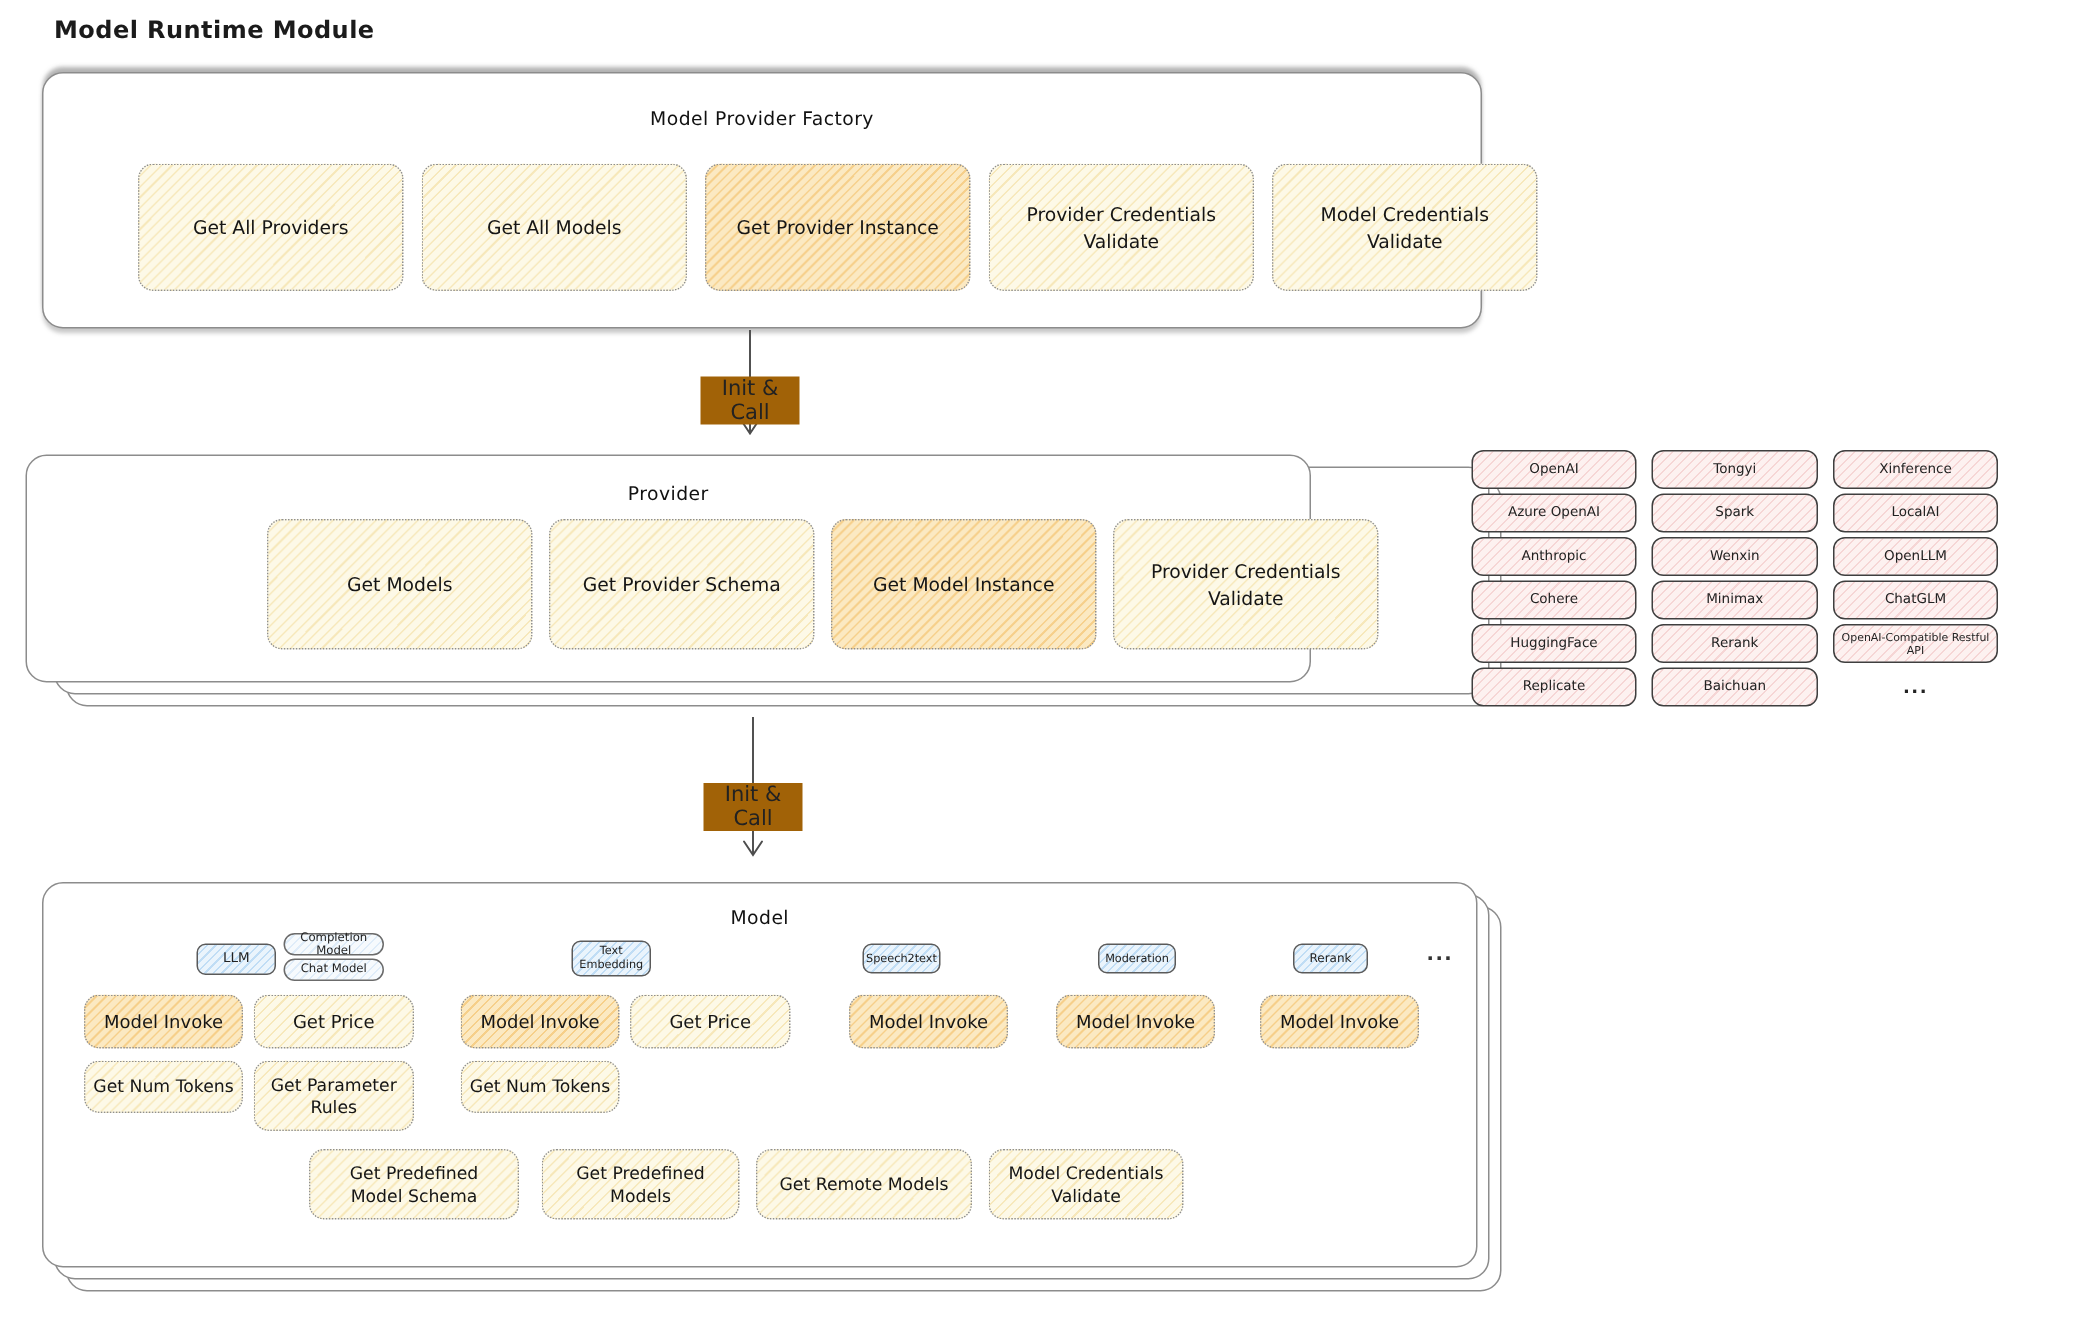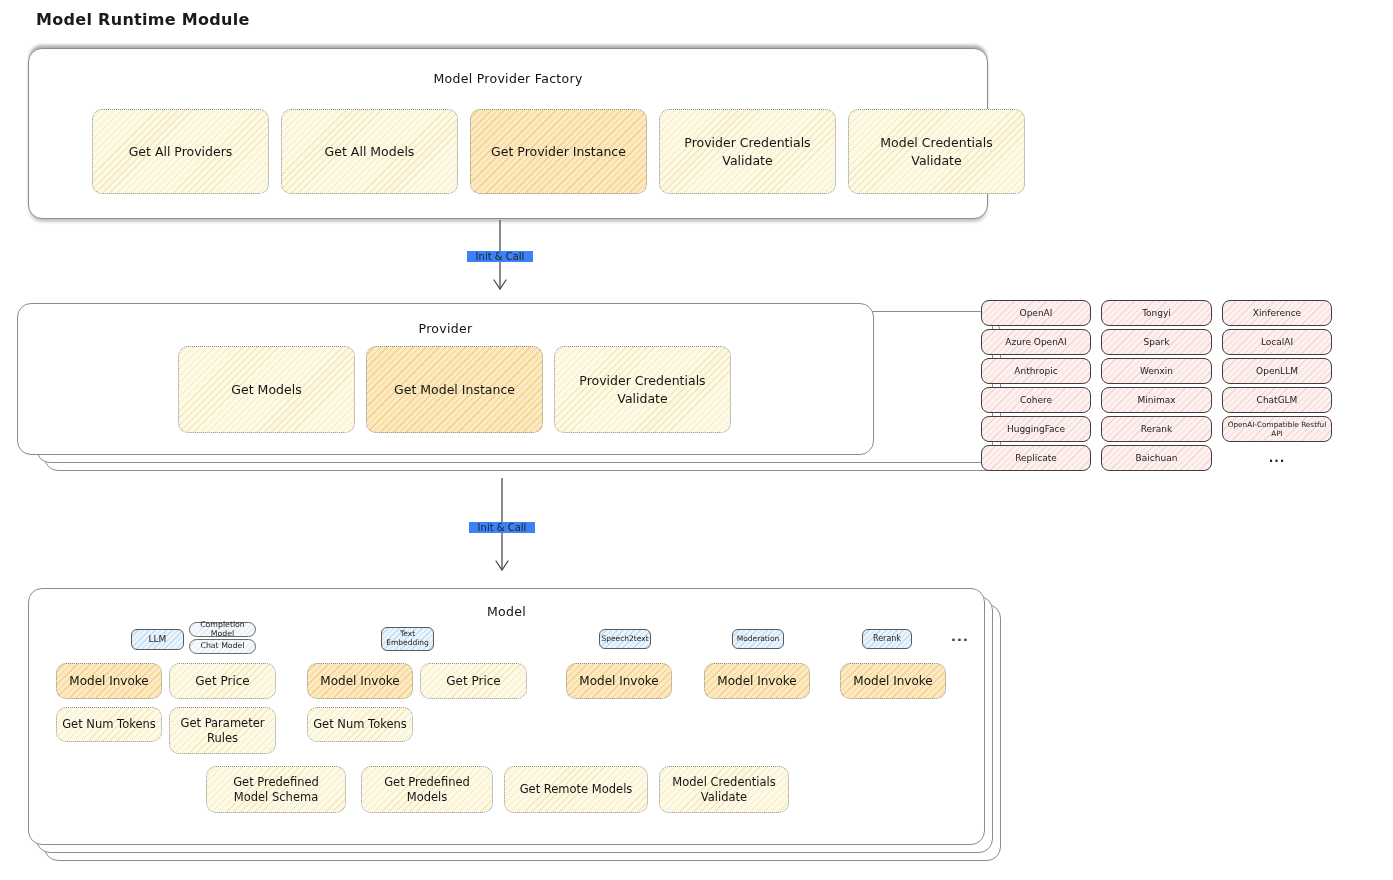--- a/index.html
+++ b/index.html
@@ -78,22 +78,22 @@
   }
   .tag.light {
     background-color: #f6fafd;
     background-image: repeating-linear-gradient(135deg, rgba(170,205,240,.3) 0 1px, transparent 1px 4px);
     border: 1.1px solid #6b6b6b; border-radius: 8px;
   }
   .ellipsis { position: absolute; font-size: 13px; font-weight: bold; letter-spacing: 1px; color: #333; }
 
   
   .arrow-label {
-    position: absolute; text-align: center; font-size: 10px; color: #222;
-    background: #3b82f6; padding: 0 2px;
+    position: absolute; text-align: center; font-size: 14px; color: #222;
+    background: #a16207; padding: 0 2px;
   }
 </style>
 </head>
 <body>
 
 <div class="canvas">
 
   <div class="abs" style="left:36px;top:10px;font-size:16px;font-weight:700;letter-spacing:.3px">Model Runtime Module</div>
 
   <div class="panel" id="factory-panel">
@@ -112,20 +112,21 @@
     <path d="M6 61 L12 70 L18 61" fill="none" stroke="#4d4d4d" stroke-width="1.3" stroke-linecap="round"></path>
   </svg>
   <div class="arrow-label" style="left:467px;top:251px;width:66px">Init &amp; Call</div>
 
   <div class="stack-layer" style="left:44px;top:319px;width:957px;height:152px"></div>
   <div class="stack-layer" style="left:36px;top:311px;width:957px;height:152px"></div>
   <div class="panel" style="left:17px;top:303px;width:857px;height:152px">
     <div class="panel-title" style="top:17px">Provider</div>
     <div class="cardrow" id="provider-row">
       <div class="card">Get Models</div>
+      <div class="card">Get Provider Schema</div>
       <div class="card hl">Get Model Instance</div>
       <div class="card">Provider Credentials Validate</div>
     </div>
   </div>
 
   <div class="vendors">
     <div class="vendor">OpenAI</div>
     <div class="vendor">Tongyi</div>
     <div class="vendor">Xinference</div>
     <div class="vendor">Azure OpenAI</div>
@@ -153,21 +154,21 @@
 
   <div class="stack-layer" style="left:44px;top:604px;width:957px;height:257px"></div>
   <div class="stack-layer" style="left:36px;top:596px;width:957px;height:257px"></div>
   <div class="panel" style="left:28px;top:588px;width:957px;height:257px">
     <div class="panel-title" style="top:15px">Model</div>
 
     <div class="tag" style="left:102px;top:40px;width:53px;height:21px;font-size:9px">LLM</div>
     <div class="tag light" style="left:160px;top:33px;width:67px;height:15px;font-size:7.8px">Completion Model</div>
     <div class="tag light" style="left:160px;top:50px;width:67px;height:15px;font-size:7.8px">Chat Model</div>
     <div class="tag" style="left:352px;top:38px;width:53px;height:24px;font-size:7.5px;padding:1px 6px">Text Embedding</div>
-    <div class="tag" style="left:570px;top:40px;width:52px;height:20px;font-size:7.5px">Speech2text</div>
+    <div class="tag" style="left:546px;top:40px;width:52px;height:20px;font-size:7.5px">Speech2text</div>
     <div class="tag" style="left:703px;top:40px;width:52px;height:20px;font-size:7.5px">Moderation</div>
     <div class="tag" style="left:833px;top:40px;width:50px;height:20px;font-size:8px">Rerank</div>
     <div class="ellipsis" style="left:922px;top:40px">...</div>
 
     <div class="card hl mcard" style="left:27px;top:74px;width:106px;height:36px;font-size:12px">Model Invoke</div>
     <div class="card mcard" style="left:140px;top:74px;width:107px;height:36px;font-size:12px">Get Price</div>
     <div class="card hl mcard" style="left:278px;top:74px;width:106px;height:36px;font-size:12px">Model Invoke</div>
     <div class="card mcard" style="left:391px;top:74px;width:107px;height:36px;font-size:12px">Get Price</div>
     <div class="card hl mcard" style="left:537px;top:74px;width:106px;height:36px;font-size:12px">Model Invoke</div>
     <div class="card hl mcard" style="left:675px;top:74px;width:106px;height:36px;font-size:12px">Model Invoke</div>

